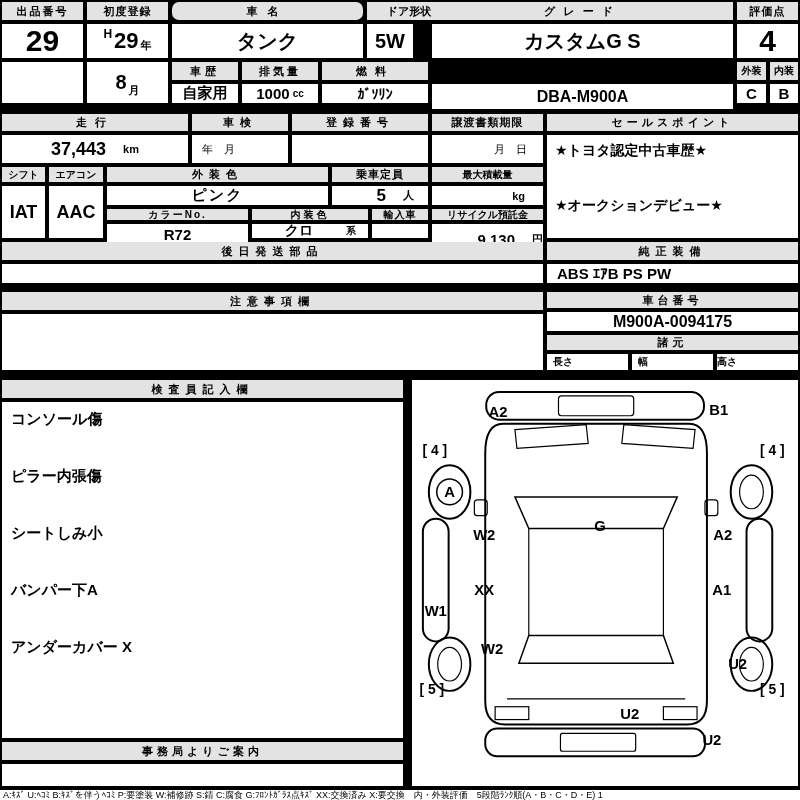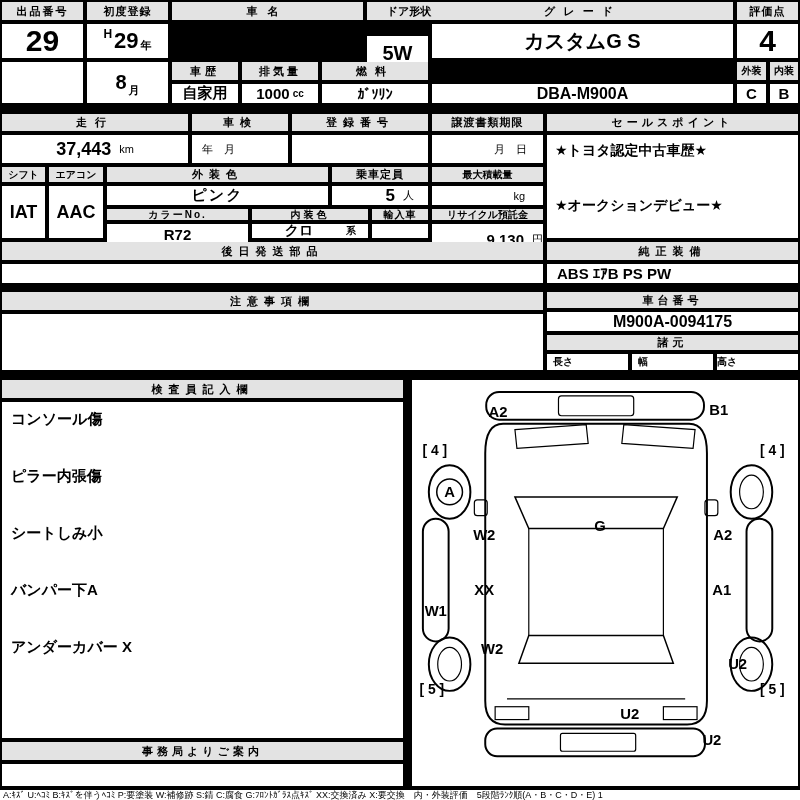--- a/index.html
+++ b/index.html
@@ -16,23 +16,23 @@
   .col { flex-direction:column; }
   .jstart { justify-content:flex-start; }
   .jend { justify-content:flex-end; }
   .astart { align-items:flex-start;gap:36px; }
   .f10 { font-size:10px; }
   .v14 { font-size:14px; } .v15 { font-size:15px; } .v16 { font-size:16px; }
   .v17 { font-size:17px; } .v18 { font-size:18px; }
   .v20 { font-size:20px; } .v22 { font-size:22px; } .v30 { font-size:30px; }
   .ls1 { letter-spacing:1px; } .ls2 { letter-spacing:2px; } .ls3 { letter-spacing:3px; }
   .ls4 { letter-spacing:4px; } .ls6 { letter-spacing:6px; } .ls8 { letter-spacing:8px; }
-  .ls10 { letter-spacing:10px; }
+  .ls10 { letter-spacing:10px;border-radius:7px; }
   .u   { font-size:10px; font-weight:700; margin-left:3px; }
-  .u11 { font-size:11px; font-weight:400; margin-left:8px; }
+  .u11 { font-size:11px; font-weight:700; margin-left:17px; }
   .era { font-size:12px; font-weight:700; align-self:flex-start; margin:3px 2px 0 0; }
   .unitend { font-size:11px; font-weight:700; align-self:flex-end; margin:0 0 5px 2px; }
   .hint { font-size:11px; }
   .salesline { font-size:14px; font-weight:700; line-height:19px; }
   .note { font-size:15px; font-weight:700; line-height:21px; }
   .speclbl { font-size:10px; font-weight:700; }
   .footer { background:#fff; font-size:9px; line-height:10px; }
   svg text { font-family:"Liberation Sans","DejaVu Sans",sans-serif; }
 </style>
 </head>
@@ -49,43 +49,44 @@
     <span class="era">H</span>
     <span class="v22 b">29</span>
     <span class="unitend">年</span>
   </div>
   <div class="c wh" style="left:87px;top:62px;width:81px;height:41px">
     <span class="v20 b">8</span>
     <span class="unitend">月</span>
   </div>
 
   <div class="c hd ls10" style="left:172px;top:2px;width:191px;height:18px">車名</div>
+  <div class="c wh v20 b" style="left:172px;top:24px;width:191px;height:34px">タンク</div>
 
   <div class="c hd" style="left:367px;top:2px;width:84px;height:18px">ドア形状</div>
-  <div class="c wh v20 b" style="left:367px;top:36px;width:61px;height:34px">5W</div>
+  <div class="c wh v20 b" style="left:367px;top:24px;width:46px;height:34px">5W</div>
 
   <div class="c hd ls8" style="left:432px;top:2px;width:301px;height:18px">グレード</div>
   <div class="c wh v20 b" style="left:432px;top:24px;width:301px;height:34px">カスタムG S</div>
 
   <div class="c hd ls1" style="left:737px;top:2px;width:61px;height:18px">評価点</div>
   <div class="c wh v30 b" style="left:737px;top:24px;width:61px;height:34px">4</div>
 
   <div class="c hd ls4" style="left:172px;top:62px;width:66px;height:18px">車歴</div>
   <div class="c wh v15 b" style="left:172px;top:84px;width:66px;height:19px">自家用</div>
 
   <div class="c hd ls3" style="left:242px;top:62px;width:76px;height:18px">排気量</div>
   <div class="c wh" style="left:242px;top:84px;width:76px;height:19px">
     <span class="v15 b">1000</span>
     <span class="u">cc</span>
   </div>
 
   <div class="c hd ls8" style="left:322px;top:62px;width:106px;height:18px">燃料</div>
   <div class="c wh v14 b" style="left:322px;top:84px;width:106px;height:19px">ｶﾞｿﾘﾝ</div>
 
-  <div class="c wh v16 b" style="left:432px;top:84px;width:301px;height:19px">DBA-M900A</div>
+  <div class="c wh v16 b" style="left:432px;top:84px;width:301px;height:25px">DBA-M900A</div>
 
   <div class="c hd f10" style="left:737px;top:62px;width:29px;height:18px">外装</div>
   <div class="c hd f10" style="left:770px;top:62px;width:28px;height:18px">内装</div>
   <div class="c wh v15 b" style="left:737px;top:84px;width:29px;height:19px">C</div>
   <div class="c wh v15 b" style="left:770px;top:84px;width:28px;height:19px">B</div>
 
   <div class="c hd ls8" style="left:2px;top:114px;width:186px;height:17px">走行</div>
   <div class="c wh" style="left:2px;top:135px;width:186px;height:28px">
     <span class="v18 b">37,443</span>
     <span class="u11">km</span>

